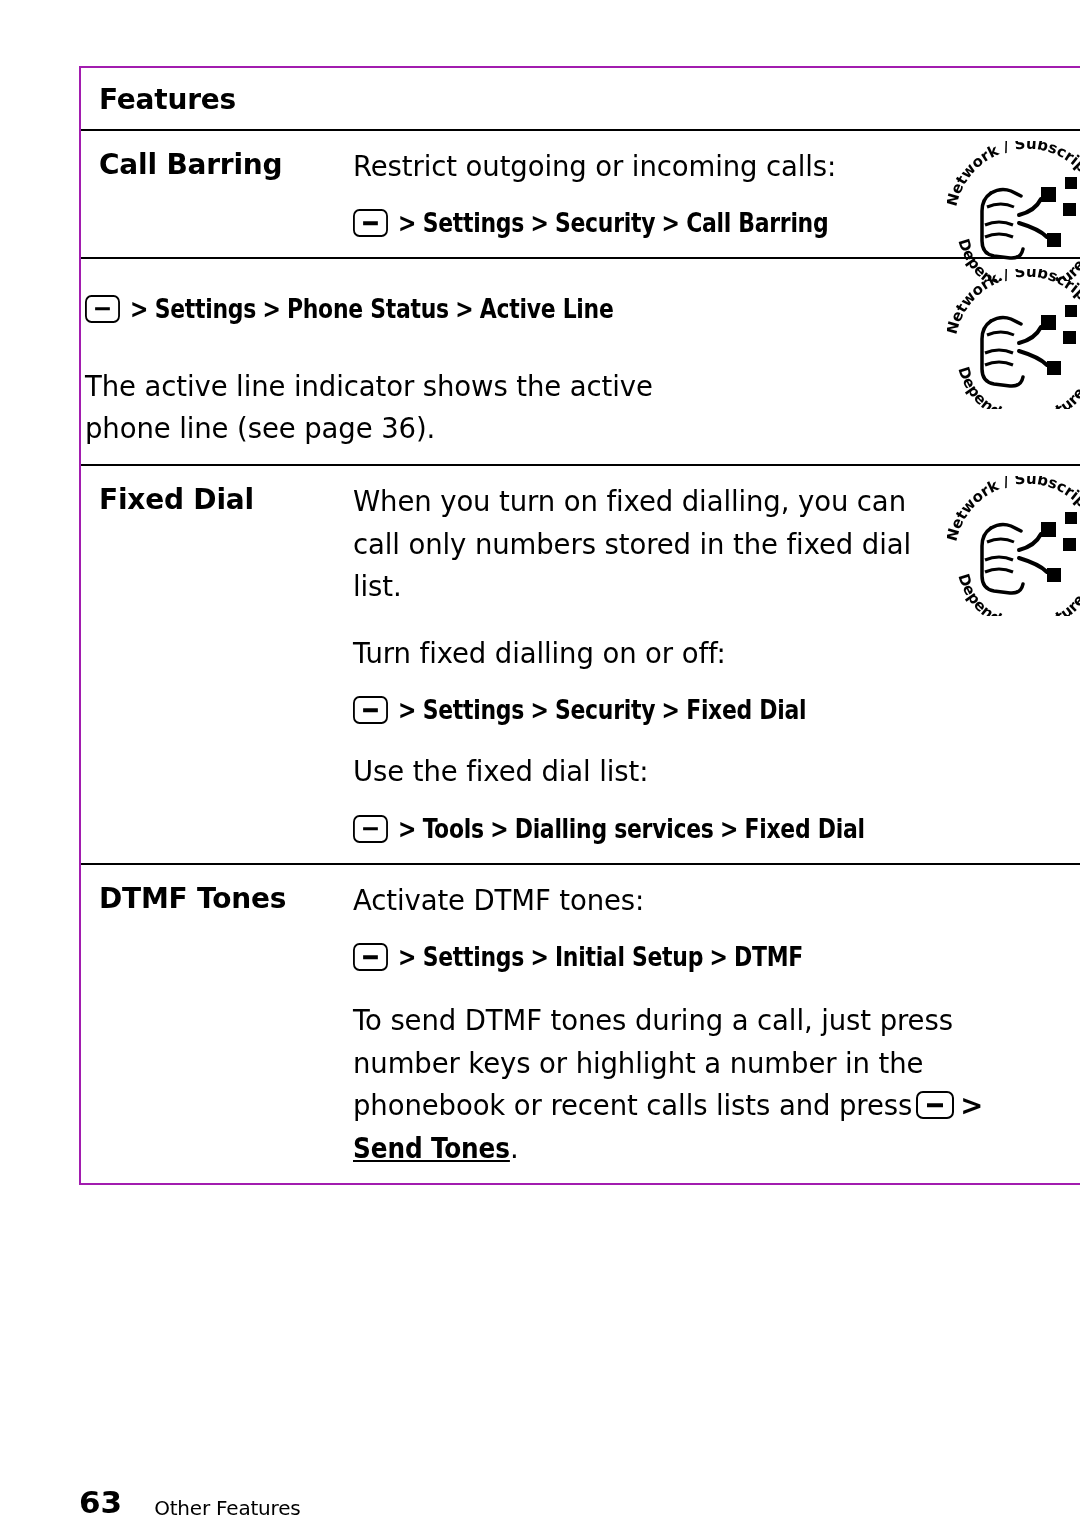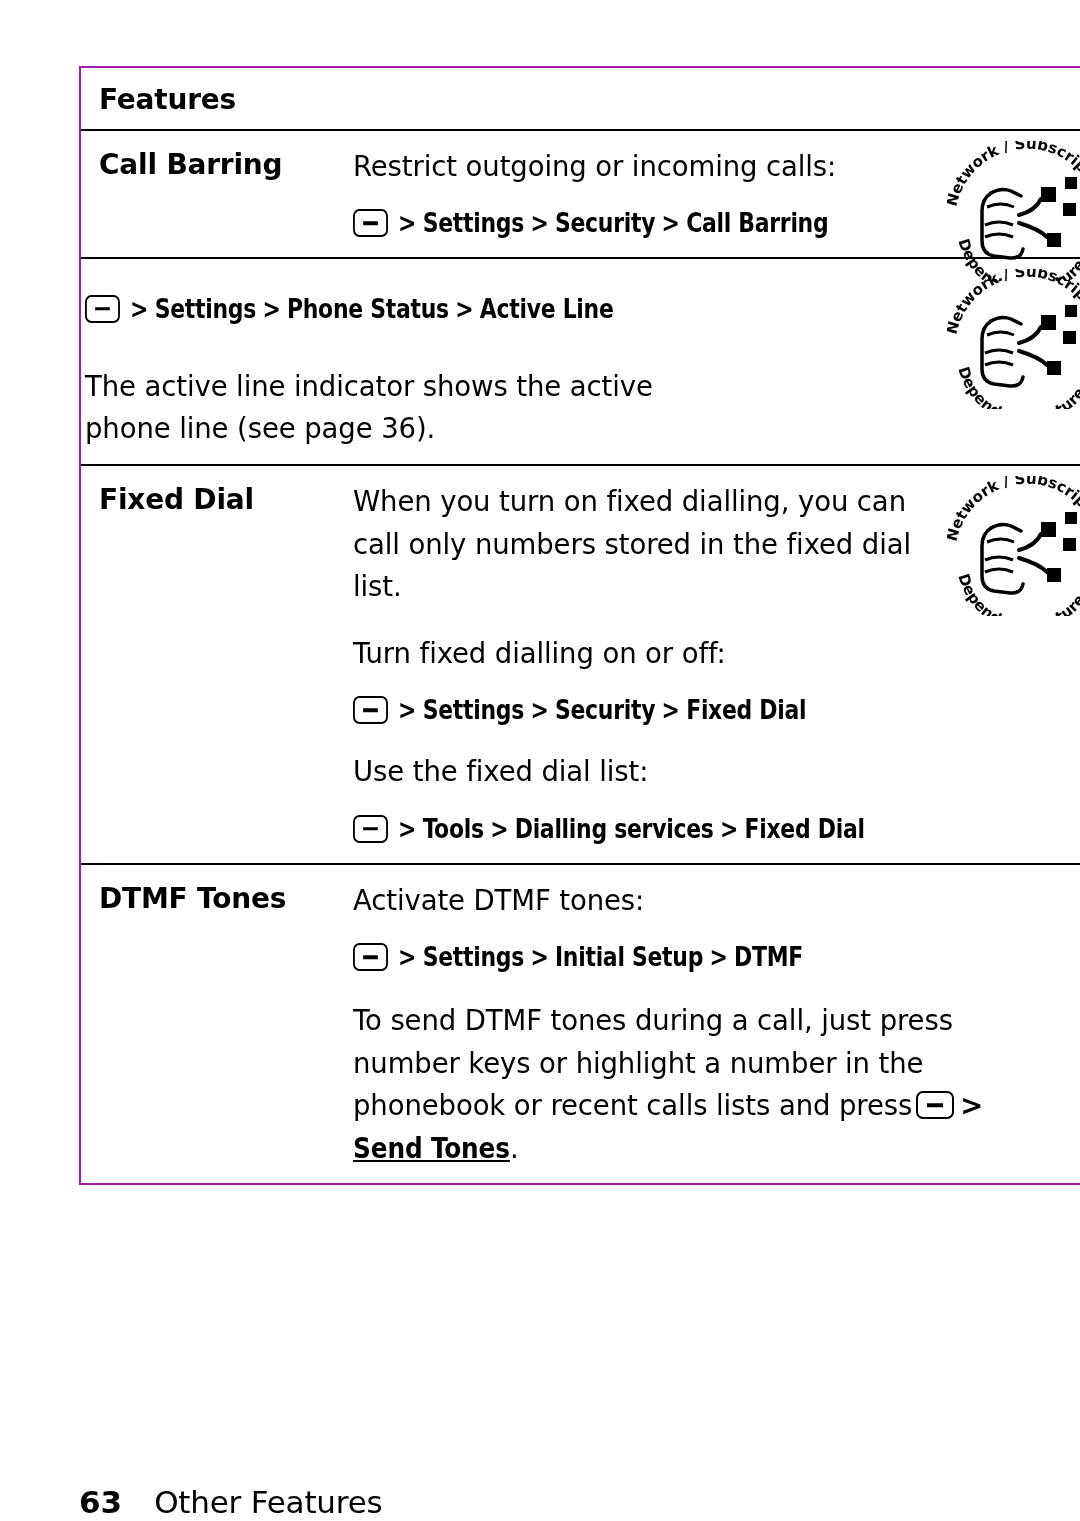--- a/index.html
+++ b/index.html
@@ -117,21 +117,21 @@
     display: flex;
     align-items: flex-end;
     margin-top: 32px;
   }
   .pagenum {
     font-weight: bold;
     font-size: 31px;
     margin-right: 32px;
   }
   .footer-title {
-    font-size: 31px;
+    font-size: 20px;
     letter-spacing: -0.2px;
   }
 </style>
 </head>
 <body>
 
 <div class="page">
 
   <div class="table">
 

